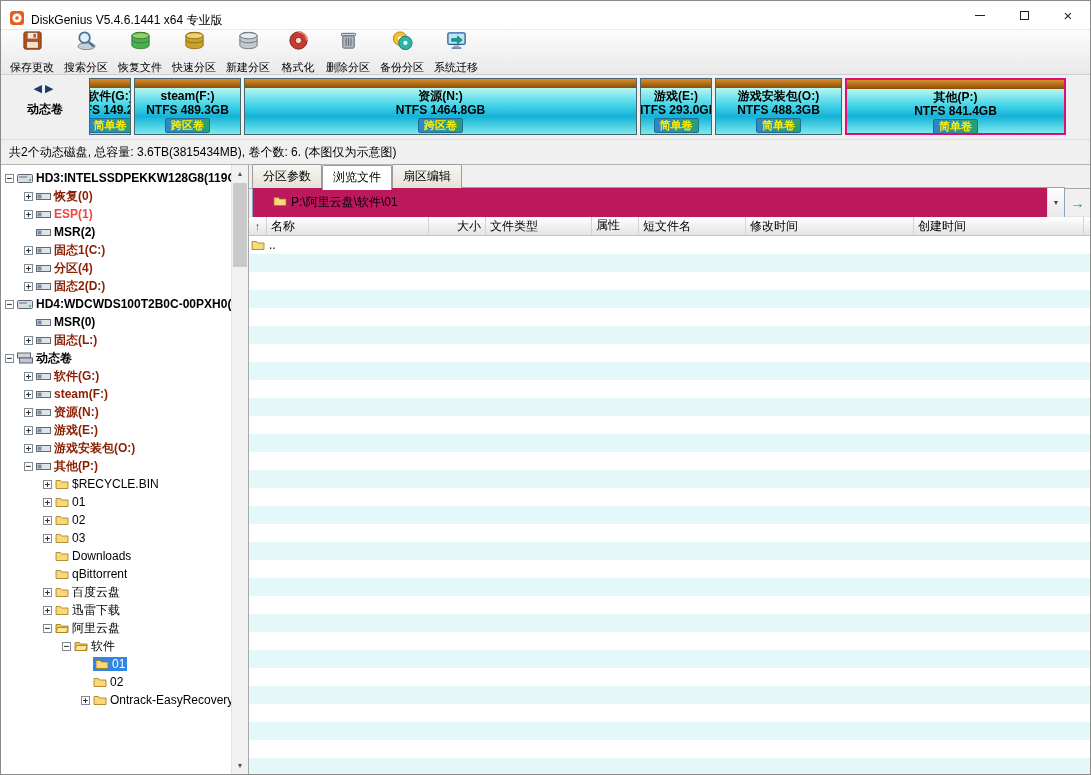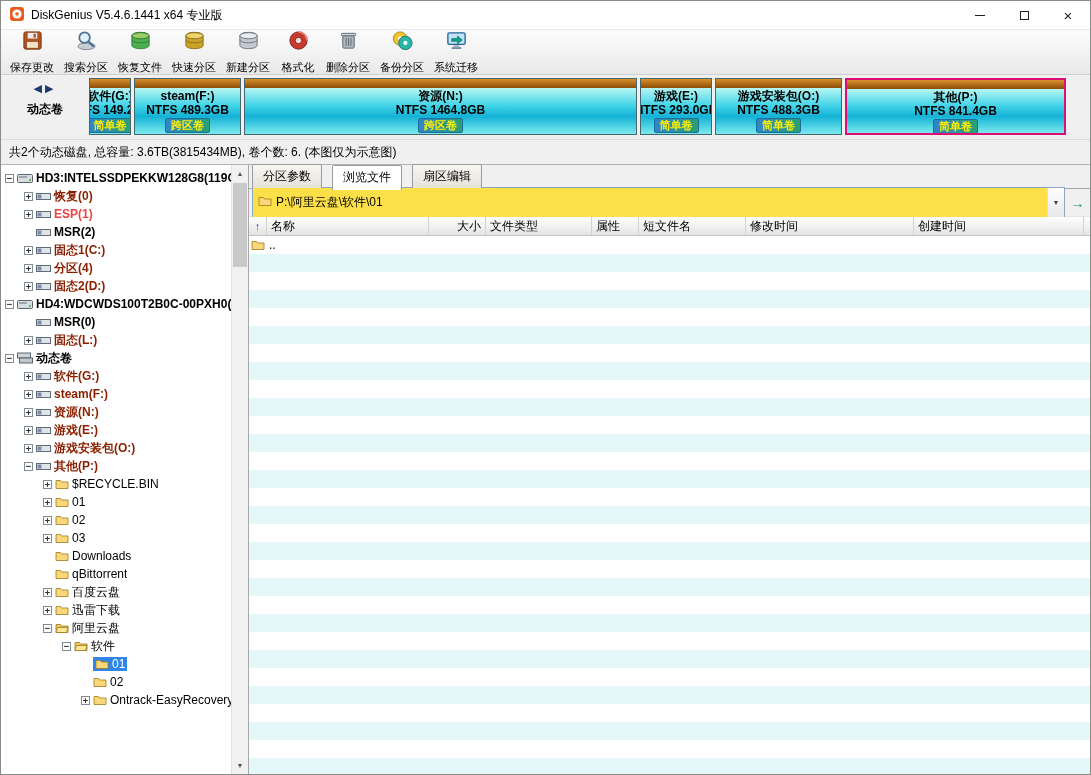--- a/index.html
+++ b/index.html
@@ -1,21 +1,21 @@
 <!DOCTYPE html>
 <html><head>
 <meta charset="utf-8">
 <style>
   *{box-sizing:border-box;margin:0;padding:0}
   html,body{background:#9a9a9a}
   body{font-family:"Liberation Sans","DejaVu Sans",sans-serif;font-size:12px;color:#000}
   #win{width:1091px;height:775px;background:#fff;border:1px solid #8a8a8a;display:flex;flex-direction:column;overflow:hidden}
 
   
-  .titlebar{height:28px;display:flex;align-items:center;background:#fff;flex:0 0 auto;padding-left:8px}
+  .titlebar{height:28px;display:flex;align-items:flex-end;background:#fff;flex:0 0 auto;padding-left:8px}
   .title-text{margin-left:6px}
   .win-btns{margin-left:auto;display:flex;height:100%}
   .win-btn{width:44px;display:flex;align-items:center;justify-content:center;color:#222}
   .min-glyph{display:inline-block;width:10px;border-top:1px solid #222}
   .max-glyph{display:inline-block;width:9px;height:9px;border:1px solid #222}
   .close-glyph{font-size:15px;line-height:1}
 
   
   .menubar{height:24px;display:flex;align-items:center;background:#fff;flex:0 0 auto;padding-left:2px}
   .menu-item{padding:0 9px;line-height:24px;cursor:default}
@@ -57,24 +57,24 @@
   .tree-sel .tree-label{color:#fff}
 
   .vsb{position:absolute;right:0;top:0;bottom:0;width:17px;background:#f1f1f1;border-left:1px solid #e2e2e2}
   .vsb-btn{height:17px;display:flex;align-items:center;justify-content:center;font-size:7px;color:#555}
   .vsb-down{position:absolute;bottom:0;left:0;right:0}
   .vsb-thumb{position:absolute;top:18px;left:1px;right:1px;height:84px;background:#c9c9c9}
 
   
   .rightpanel{flex:1;display:flex;flex-direction:column;min-width:0;background:#fff}
   .tabbar{height:24px;background:#f0f0f0;border-bottom:1px solid #a8a8a8;display:flex;align-items:flex-end;padding-left:3px;flex:0 0 auto}
-  .tab{margin-right:10px;padding:3px 10px;border:1px solid #9c9c9c;border-bottom:none;border-radius:2px 2px 0 0;background:linear-gradient(#f8f6f2,#e6e2d8);position:relative;cursor:default}
+  .tab{margin-right:0;padding:3px 10px;border:1px solid #9c9c9c;border-bottom:none;border-radius:2px 2px 0 0;background:linear-gradient(#f8f6f2,#e6e2d8);position:relative;cursor:default}
   .tab.active{background:#fff;top:2px;padding-bottom:4px;z-index:2}
   .pathbar{height:28px;background:#f0f0f0;display:flex;align-items:center;padding:0 3px;flex:0 0 auto;border-bottom:1px solid #e4e4e4}
-  .pathbox{flex:1;height:32px;background:#fde047;border:1px solid #89a7c5;display:flex;align-items:center;padding-left:5px;overflow:hidden}
+  .pathbox{flex:1;height:32px;background:#be185d;border:1px solid #89a7c5;display:flex;align-items:center;padding-left:20px;overflow:hidden}
   .path-text{margin-left:4px;flex:1;white-space:nowrap;overflow:hidden}
   .combo-arrow{width:17px;height:100%;border-left:1px solid #d6e2ee;background:linear-gradient(#fefefe,#e7e7e7);display:flex;align-items:center;justify-content:center;font-size:7px;color:#444;flex:0 0 auto}
   .go-btn{width:19px;height:22px;margin-left:3px;display:flex;align-items:center;justify-content:center;color:#0c8a74;font-weight:bold;font-size:14px;flex:0 0 auto}
 
   .lv-header{height:19px;display:flex;background:linear-gradient(#ffffff,#e4e4e4);border-bottom:1px solid #c4c4c4;flex:0 0 auto}
   .lv-h-icon{width:18px;flex:0 0 18px;display:flex;align-items:center;justify-content:center;color:#2257c4;font-weight:bold;border-right:1px solid #d2d2d2;font-size:11px}
   .lv-h-cell{border-right:1px solid #d2d2d2;padding:0 4px;line-height:18px;overflow:hidden;white-space:nowrap;flex:0 0 auto}
   .lv-h-fill{flex:1;border-right:none}
   .lv-rows{flex:1;display:flex;flex-direction:column;min-height:0}
   .lv-row{height:18px;display:flex;align-items:center;flex:0 0 auto;background:#fff}
@@ -687,21 +687,21 @@
         <div class="go-btn">
             <span>→</span>
           </div>
       </div>
 
       <div class="lv-header">
         <div class="lv-h-icon">↑</div>
       <div class="lv-h-cell" style="width: 162px;">名称</div>
           <div class="lv-h-cell" style="width: 57px; text-align: right;">大小</div>
           <div class="lv-h-cell" style="width: 106px;">文件类型</div>
-          <div class="lv-h-cell" style="width: 47px;">属性</div>
+          <div class="lv-h-cell" style="width: 47px; font-family: Liberation Mono, monospace;">属性</div>
           <div class="lv-h-cell" style="width: 107px;">短文件名</div>
           <div class="lv-h-cell" style="width: 168px;">修改时间</div>
           <div class="lv-h-cell" style="width: 170px;">创建时间</div>
           <div class="lv-h-cell lv-h-fill"></div>
         </div>
 
       <div class="lv-rows">
         <div>
             <div class="lv-row">
               <span class="lv-cell-icon">

